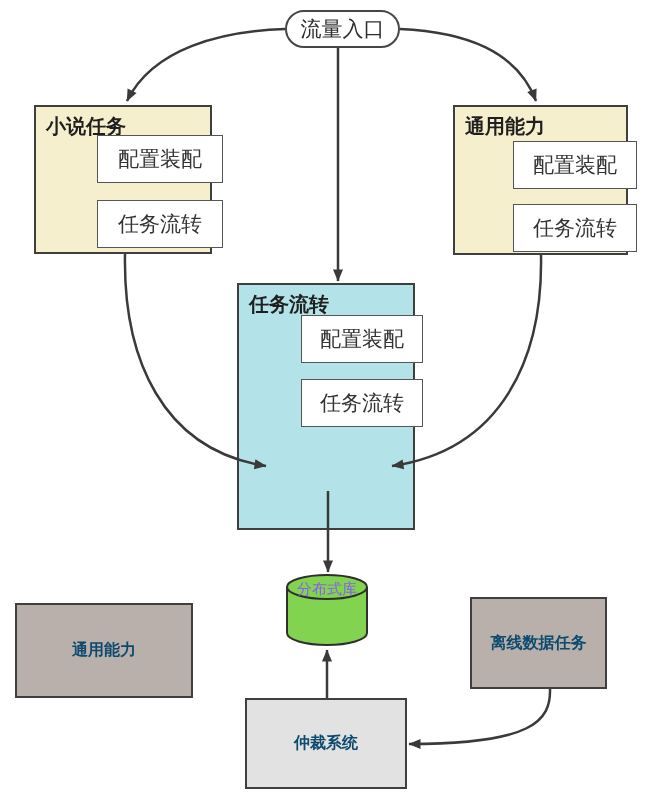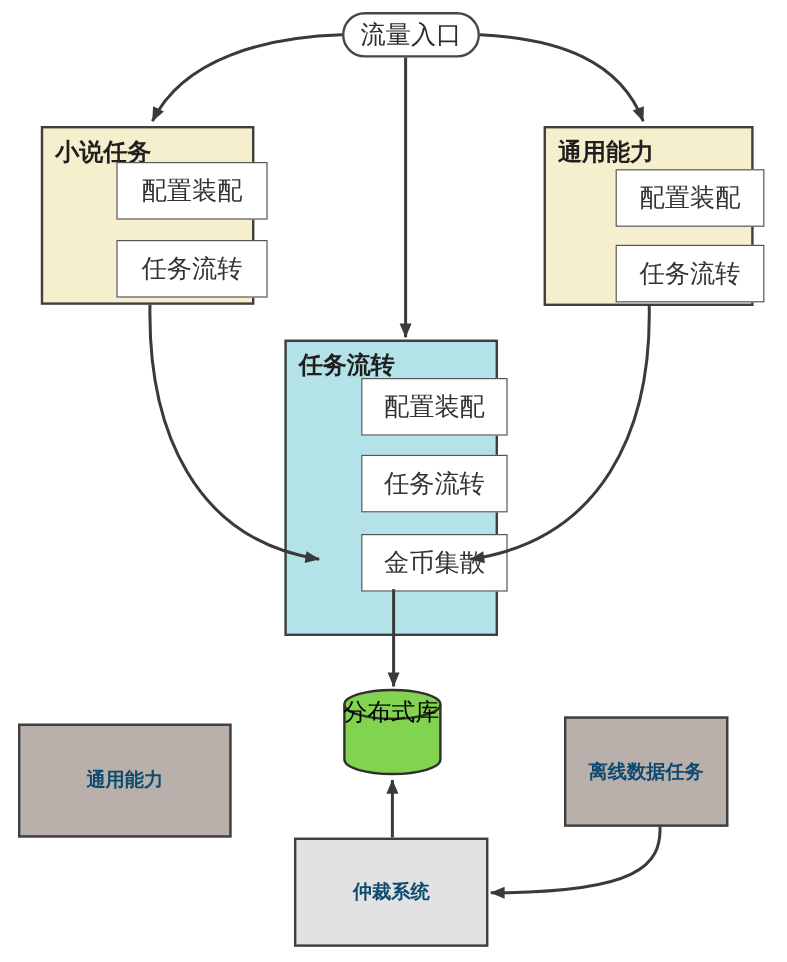--- a/index.html
+++ b/index.html
@@ -22,22 +22,22 @@
     font-size:21px;color:#333333;box-sizing:border-box;white-space:nowrap;margin-left:31px;
   }
   .big-box{
     border:2px solid #3f3f3f;display:flex;align-items:center;justify-content:center;
     font-weight:bold;font-size:16px;color:#0c4a6e;z-index:1;white-space:nowrap;
   }
   .taupe{background:#b9afab;}
   .lightgray{background:#e2e2e2;}
   #arrow-layer{position:absolute;left:0;top:0;z-index:2;pointer-events:none;}
   .db-label{
-    position:absolute;left:286px;top:580px;width:82px;text-align:left;
-    font-size:20px;color:#000000;z-index:3;white-space:nowrap;
+    position:absolute;left:286px;top:580px;width:82px;text-align:center;
+    font-size:15px;color:#8b5cf6;z-index:3;white-space:nowrap;
   }
 </style>
 </head>
 <body>
 
 <div class="canvas">
 
   <div class="node stadium">
     <span>流量入口</span>
   </div>
@@ -51,21 +51,20 @@
   <div class="node container-box cream" style="left:453px;top:105px;width:175px;height:150px;">
     <div class="container-title">通用能力</div>
     <div class="item-box" style="left:27px;top:34px;width:124px;height:48px;">配置装配</div>
     <div class="item-box" style="left:27px;top:97px;width:124px;height:48px;">任务流转</div>
   </div>
 
   <div class="node container-box cyan" style="left:237px;top:283px;width:178px;height:247px;">
     <div class="container-title">任务流转</div>
     <div class="item-box" style="left:31px;top:30px;width:122px;height:48px;">配置装配</div>
     <div class="item-box" style="left:31px;top:94px;width:122px;height:48px;">任务流转</div>
-    <div class="item-box" style="left:31px;top:160px;width:122px;height:48px;">金币集散</div>
   </div>
 
   <div class="node big-box taupe" style="left:15px;top:603px;width:178px;height:95px;">
     <span>通用能力</span>
   </div>
 
   <div class="node big-box taupe" style="left:470px;top:597px;width:137px;height:92px;">
     <span>离线数据任务</span>
   </div>
 

